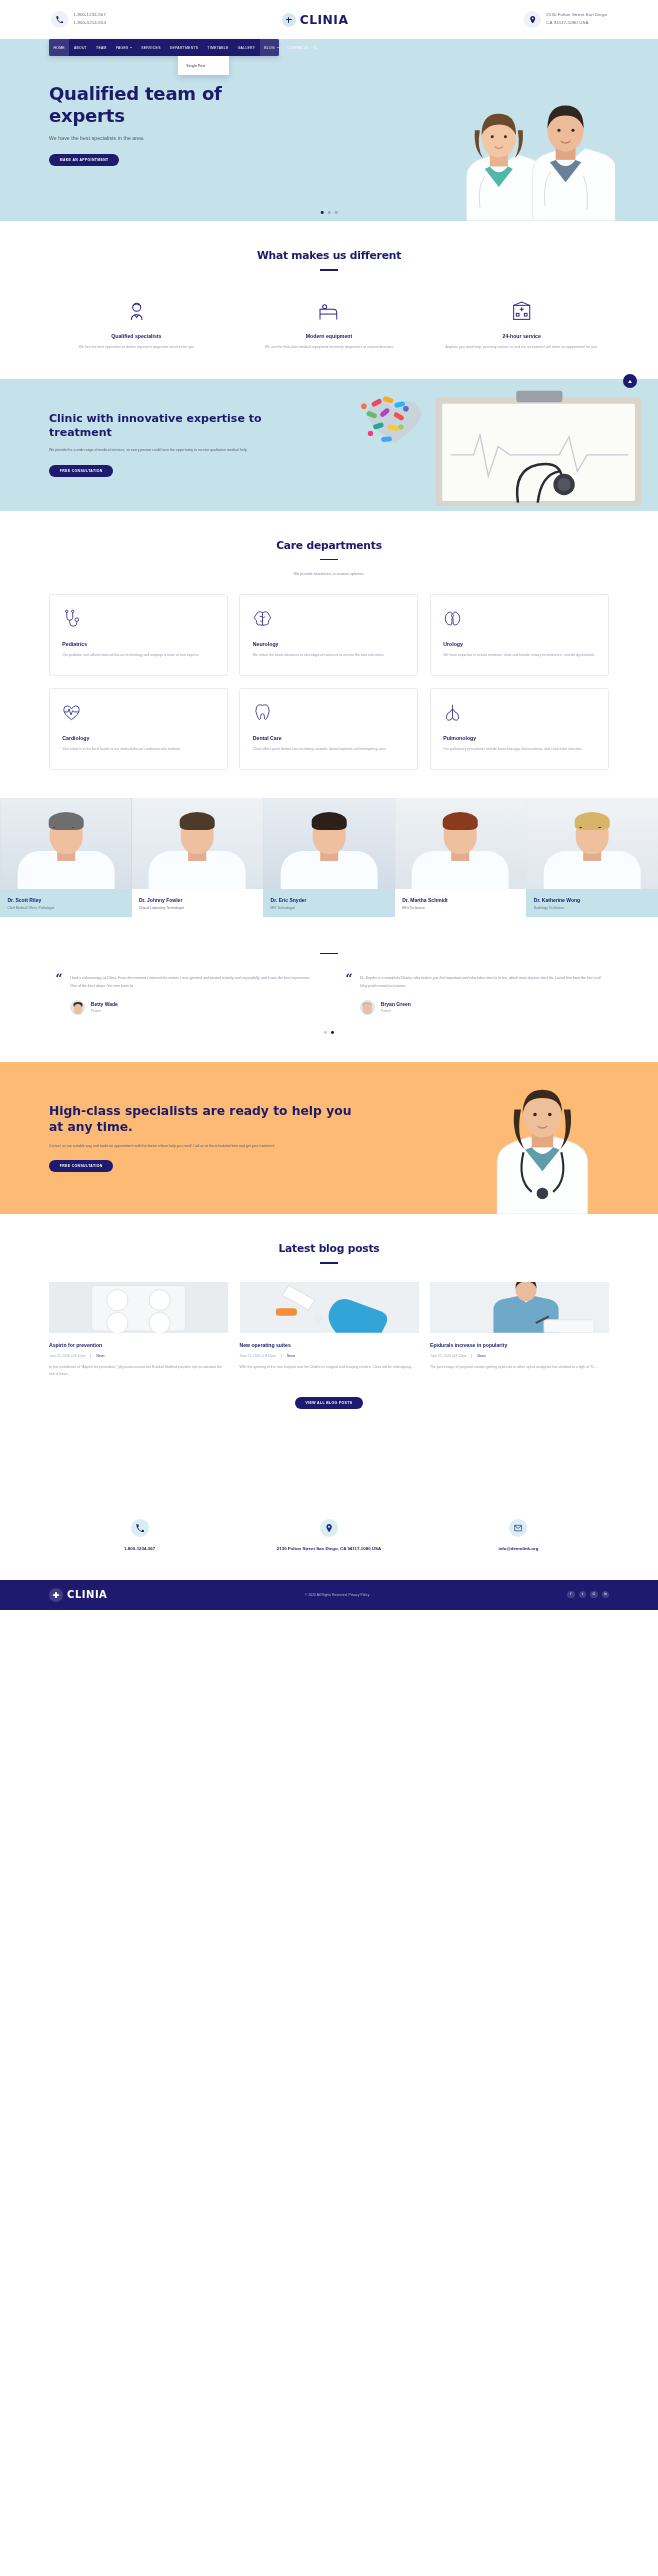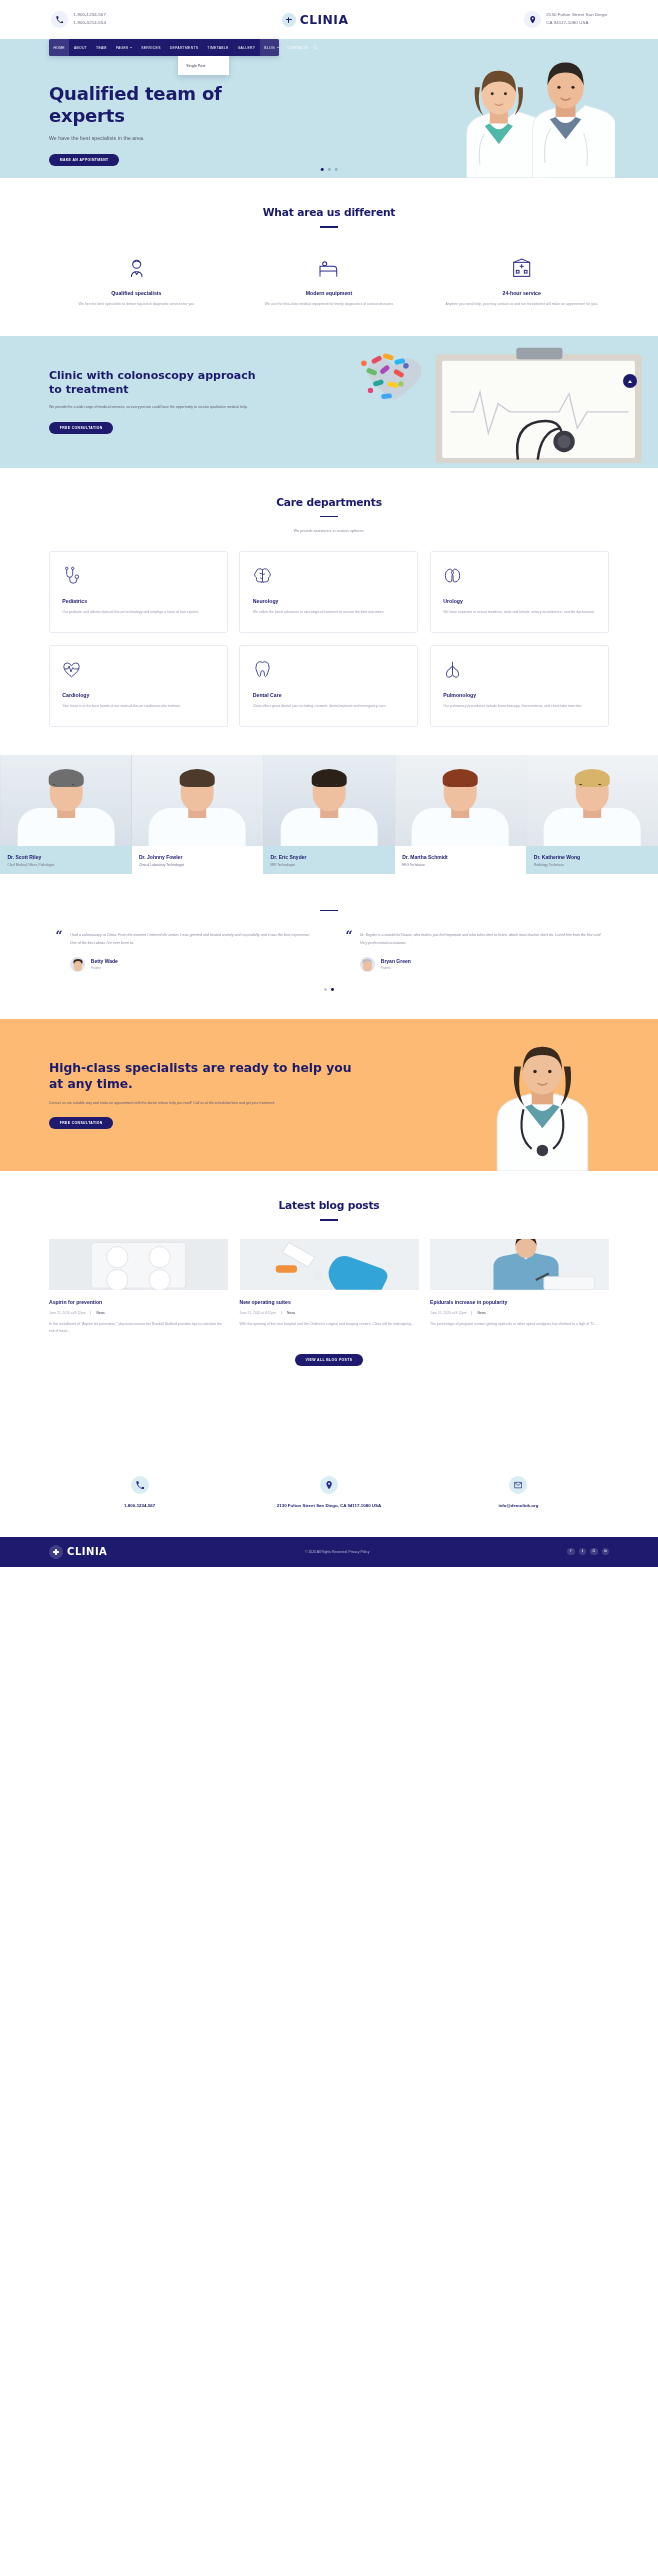--- a/index.html
+++ b/index.html
@@ -75,21 +75,21 @@
     position: absolute;
     left: 178px; top: 17.3px;
     width: 51px; background: #fff;
     box-shadow: 0 2.5px 6.6px rgba(20,18,80,.17);
     padding: 5.8px 0; z-index: 30;
   }
   .dropdown-item { font-size: 3.8px; color: #44445c; padding: 1.6px 8.2px; cursor: pointer; }
 
   
   .hero {
-    position: relative; height: 139px;
+    position: relative; height: 182px;
     background: #c5e2ea; overflow: hidden;
     margin-top: -17.3px; padding-top: 17.3px;
   }
   .hero-inner { position: relative; padding: 27px 0 0 49px; width: 280px; }
   .hero h1 {
     font-size: 18px; line-height: 1.22; color: #1b1a6b;
     font-weight: bold; letter-spacing: -0.2px;
     font-family: "DejaVu Sans", sans-serif;
   }
   .hero p { margin-top: 7.4px; font-size: 5.1px; color: #53536a; letter-spacing: 0.1px; }
@@ -361,21 +361,21 @@
       </svg>
     </div>
     <div class="hero-dots">
       <i class="on"></i>
       <i></i>
       <i></i>
     </div>
   </section>
 
   <section class="section">
-    <h2 class="sec-title">What area us different</h2>
+    <h2 class="sec-title">What makes us different</h2>
     <div class="sec-rule"></div>
     <div class="features">
       <div class="feature">
         <div class="ficon">
           <svg viewBox="0 0 32 32">
               <circle cx="16" cy="11" r="6"></circle>
               <path d="M10 9 q6-6 12 0"></path>
               <path d="M8 30 q0-8 8-8 q8 0 8 8"></path>
               <path d="M13 22 l3 4 3-4"></path>
             </svg>
@@ -443,21 +443,21 @@
 
         <g fill="none" stroke="#2b2b33" stroke-width="3">
           <path d="M250 150 q-6-40 24-46 q30-6 30 22"></path>
           <path d="M274 150 q4-34 26-38"></path>
         </g>
         <circle cx="306" cy="128" r="13" fill="#3a3a44"></circle>
         <circle cx="306" cy="128" r="8" fill="#55555f"></circle>
       </svg>
     </div>
     <div class="banner-inner">
-      <h2>Clinic with colonoscopy approach to treatment</h2>
+      <h2>Clinic with innovative expertise to treatment</h2>
       <p>We provide the a wide range of medical services, so every person could have the opportunity to receive qualitative medical help.</p>
       <div class="btn">FREE CONSULTATION</div>
     </div>
   </section>
 
   <section class="section">
     <h2 class="sec-title">Care departments</h2>
     <div class="sec-rule"></div>
     <div class="sec-sub">We provide assistance in various spheres.</div>
     <div class="cards">

